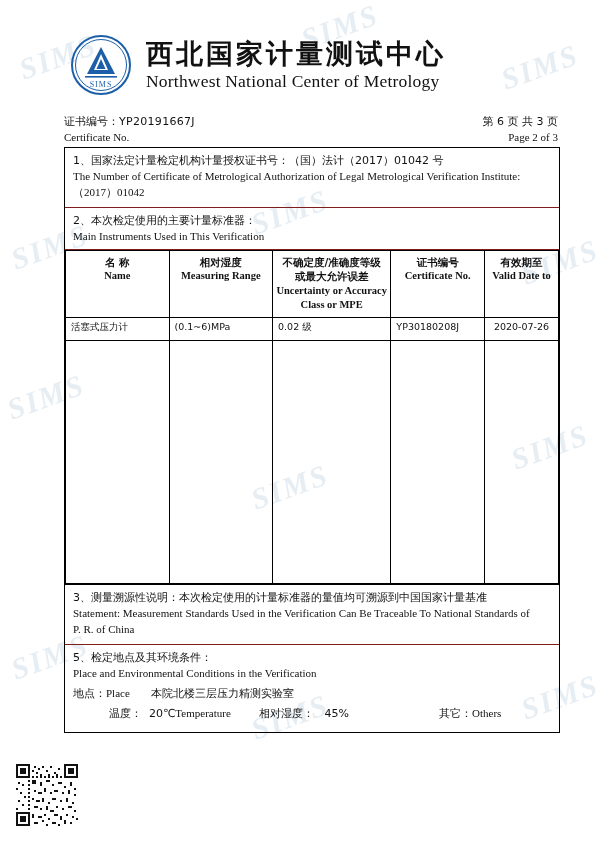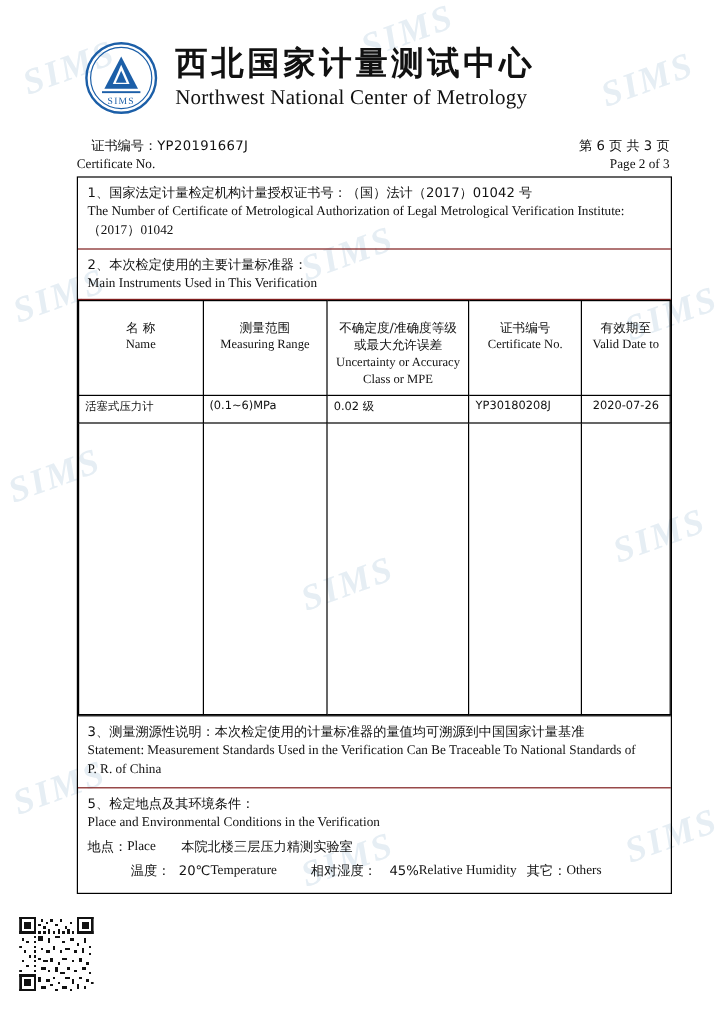--- a/index.html
+++ b/index.html
@@ -82,21 +82,20 @@
     justify-content: space-between;
     align-items: flex-start;
     margin: 12px 40px 4px 64px;
     font-size: 11px;
   }
   .certno-left .cn,
   .certno-right .cn {
     font-family: "DejaVu Sans", sans-serif;
     font-size: 11px;
     color: #111;
-    margin-left: 12px;
   }
   .certno-left .en,
   .certno-right .en {
     font-family: "Liberation Serif", serif;
     font-size: 11px;
     color: #111;
     margin-top: 2px;
   }
   .certno-left .cn .val {
     font-family: "DejaVu Sans", sans-serif;
@@ -135,22 +134,22 @@
   .itable {
     width: 100%;
     border-collapse: collapse;
     table-layout: fixed;
   }
   .itable th, .itable td {
     border: 1px solid #000;
     vertical-align: top;
   }
   .itable thead th {
-    padding: 16px 2px 5px 2px;
-    font-weight: normal;
+    padding: 4px 2px 5px 2px;
+    font-weight: bold;
   }
   .th-cn {
     display: block;
     font-family: "DejaVu Sans", sans-serif;
     font-size: 10.5px;
     line-height: 1.4;
     color: #111;
   }
   .th-en {
     display: block;
@@ -262,21 +261,21 @@
           <col style="width:19%">
           <col style="width:15%">
         </colgroup>
         <thead>
           <tr>
             <th>
               <span class="th-cn">名      称</span>
               <span class="th-en">Name</span>
             </th>
             <th>
-              <span class="th-cn">测量范围</span>
+              <span class="th-cn">相对湿度</span>
               <span class="th-en">Measuring Range</span>
             </th>
             <th>
               <span class="th-cn">不确定度/准确度等级</span>
               <span class="th-cn">或最大允许误差</span>
               <span class="th-en">Uncertainty or Accuracy</span>
               <span class="th-en">Class   or    MPE</span>
             </th>
             <th>
               <span class="th-cn">证书编号</span>
@@ -327,21 +326,20 @@
         </div>
       </div>
 
       <div class="f4row" style="margin-top:4px;margin-left:36px;">
         <div class="f4cell w-temp">
           <span class="cnline"><span>温度：</span>&nbsp; <span>20℃</span></span>
           <span class="enline">Temperature</span>
         </div>
         <div class="f4cell w-hum">
           <span class="cnline"><span>相对湿度：</span>&nbsp;&nbsp; <span>45%</span></span>
-          <span class="enline">Relative Humidity</span>
         </div>
         <div class="f4cell">
           <span class="cnline"><span>其它：</span><span></span></span>
           <span class="enline">Others</span>
         </div>
       </div>
     </div>
 
   </div>
 </div>

